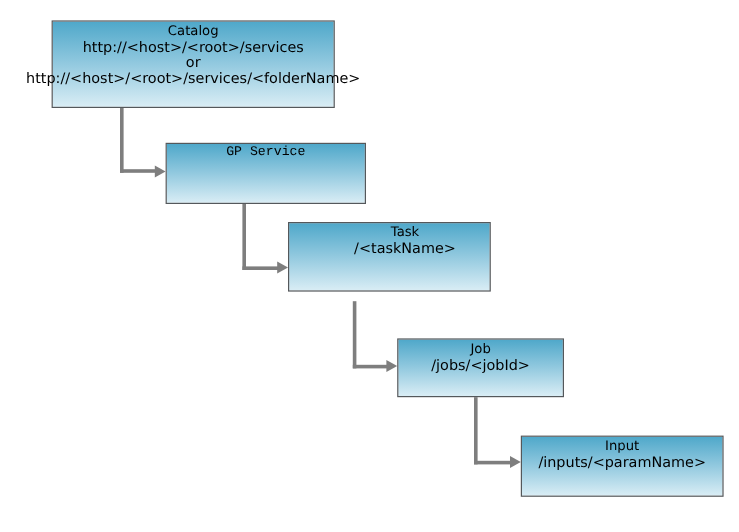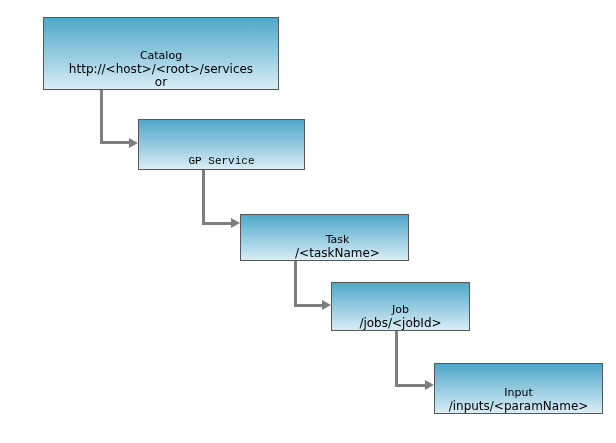--- a/index.html
+++ b/index.html
@@ -16,21 +16,21 @@
     overflow: hidden;
   }
   .node {
     position: absolute;
     box-sizing: border-box;
     border: 1px solid #54585b;
     background: linear-gradient(180deg, #4fa8ca 0%, #8cc6dd 45%, #d9edf5 100%);
     display: flex;
     flex-direction: column;
     align-items: center;
-    justify-content: flex-end;
+    justify-content: flex-start;
     text-align: center;
     color: #000000;
   }
   .node-title {
     font-size: 11px;
     line-height: 15px;
     color: #000000;
     white-space: nowrap;
   }
   .node-line {
@@ -47,21 +47,21 @@
     position: absolute;
     width: 0;
     height: 0;
     border-top: 5px solid transparent;
     border-bottom: 5px solid transparent;
     border-left: 9px solid #7e7e7e;
   }
   
   .n-catalog  { left: 43px;  top: 17px;  width: 236px; height: 73px; }
   .n-gpsvc    { left: 138px; top: 119px; width: 167px; height: 51px; font-family: Liberation Mono, monospace; }
-  .n-task     { left: 240px; top: 214px; width: 169px; height: 47px; padding-left: 26px; }
+  .n-task     { left: 240px; top: 185px; width: 169px; height: 58px; padding-left: 26px; }
   .n-job      { left: 331px; top: 282px; width: 139px; height: 49px; }
   .n-input    { left: 434px; top: 363px; width: 169px; height: 51px; }
   
   .c1v { left: 100px; top: 90px;  width: 3px;  height: 54px; }
   .c1h { left: 100px; top: 141px; width: 30px; height: 3px;  }
   .c1a { left: 129px; top: 138px; }
   .c2v { left: 202px; top: 170px; width: 3px;  height: 55px; }
   .c2h { left: 202px; top: 222px; width: 30px; height: 3px;  }
   .c2a { left: 231px; top: 218px; }
   .c3v { left: 294px; top: 251px; width: 3px;  height: 56px; }
@@ -89,20 +89,21 @@
   <div class="arrow c3a"></div>
 
   <div class="seg c4v"></div>
   <div class="seg c4h"></div>
   <div class="arrow c4a"></div>
 
   <div class="node n-catalog">
     <div class="node-title">Catalog</div>
     <div class="node-line">http://&lt;host&gt;/&lt;root&gt;/services</div>
     <div class="node-line">or</div>
+    <div class="node-line">http://&lt;host&gt;/&lt;root&gt;/services/&lt;folderName&gt;</div>
   </div>
 
   <div class="node n-gpsvc">
     <div class="node-title">GP Service</div>
   </div>
 
   <div class="node n-task">
     <div class="node-title">Task</div>
     <div class="node-line">/&lt;taskName&gt;</div>
   </div>

